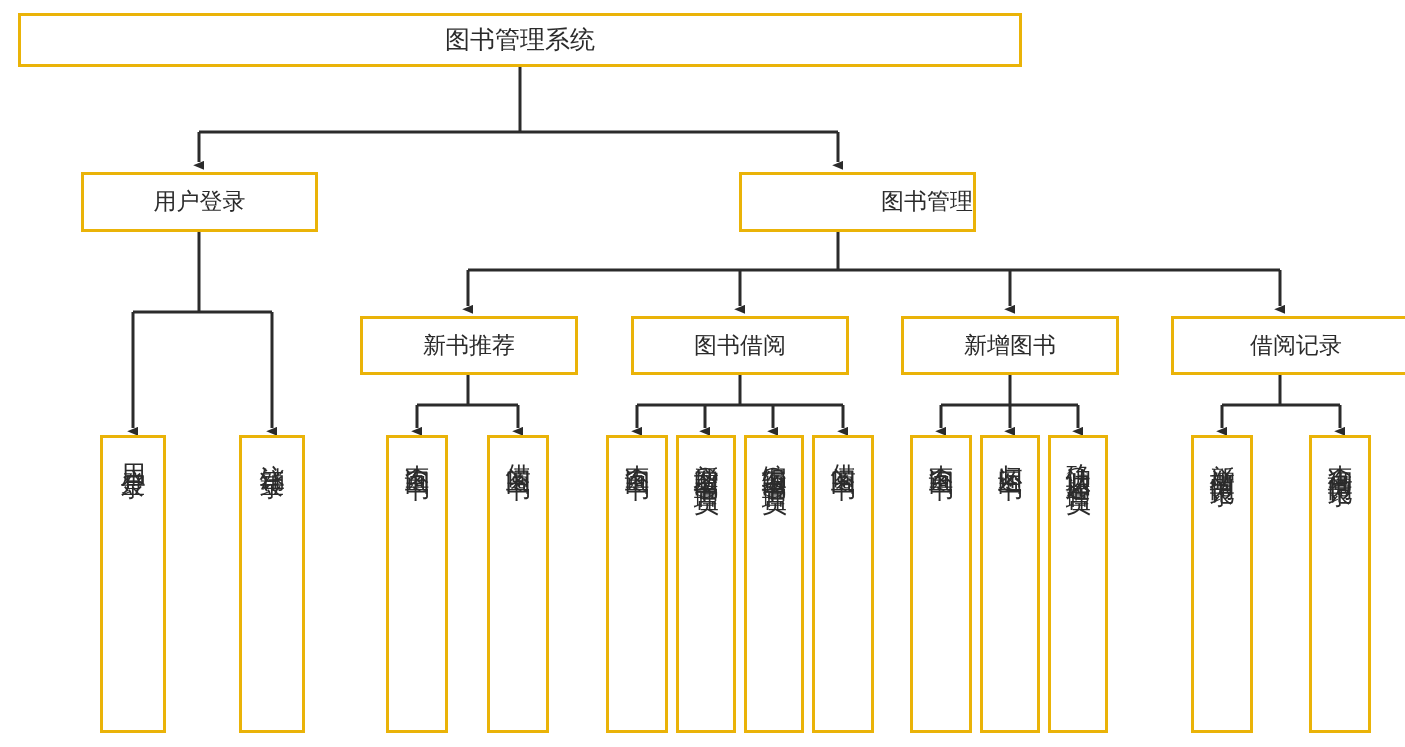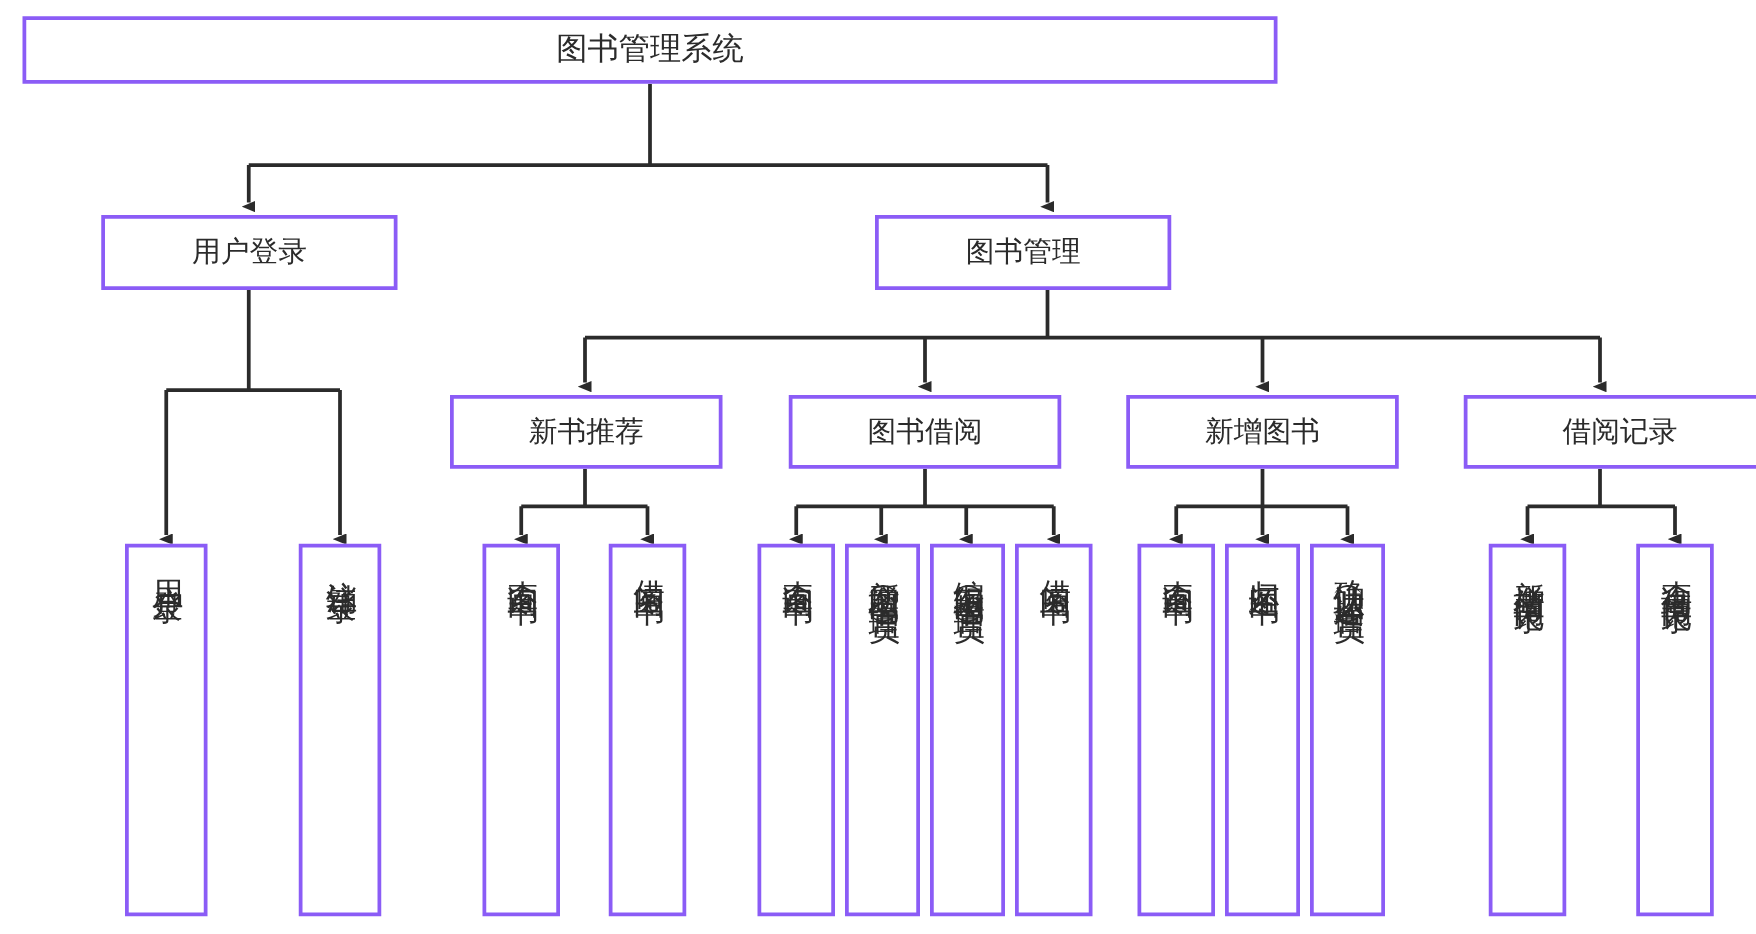--- a/index.html
+++ b/index.html
@@ -22,21 +22,21 @@
     left: 0;
     top: 0;
     width: 1405px;
     height: 747px;
     pointer-events: none;
   }
   .node {
     position: absolute;
     box-sizing: border-box;
     background: #ffffff;
-    border: 3px solid #8b5cf6;
+    border: 3px solid #eab308;
     display: flex;
     align-items: center;
     justify-content: center;
     color: #2b2b2b;
     line-height: 1.18;
     text-align: center;
   }
   .node.level0 { font-size: 25px; }
   .node.level1 { font-size: 23px; }
   .node.level2 { font-size: 23px; }
@@ -119,21 +119,21 @@
     </g>
   </svg>
 
   <div class="node level0" style="left:18px; top:13px; width:1004px; height:54px;">
     <span>图书管理系统</span>
   </div>
 
   <div class="node level1" style="left:81px; top:172px; width:237px; height:60px;">
     <span>用户登录</span>
   </div>
-  <div class="node level1" style="left:700px; top:172px; width:237px; height:60px;">
+  <div class="node level1" style="left:739px; top:172px; width:237px; height:60px;justify-content:flex-end;">
     <span>图书管理</span>
   </div>
 
   <div class="node level2" style="left:631px; top:316px; width:218px; height:59px;">
     <span>图书借阅</span>
   </div>
   <div class="node level2" style="left:360px; top:316px; width:218px; height:59px;">
     <span>新书推荐</span>
   </div>
   <div class="node level2" style="left:901px; top:316px; width:218px; height:59px;">

